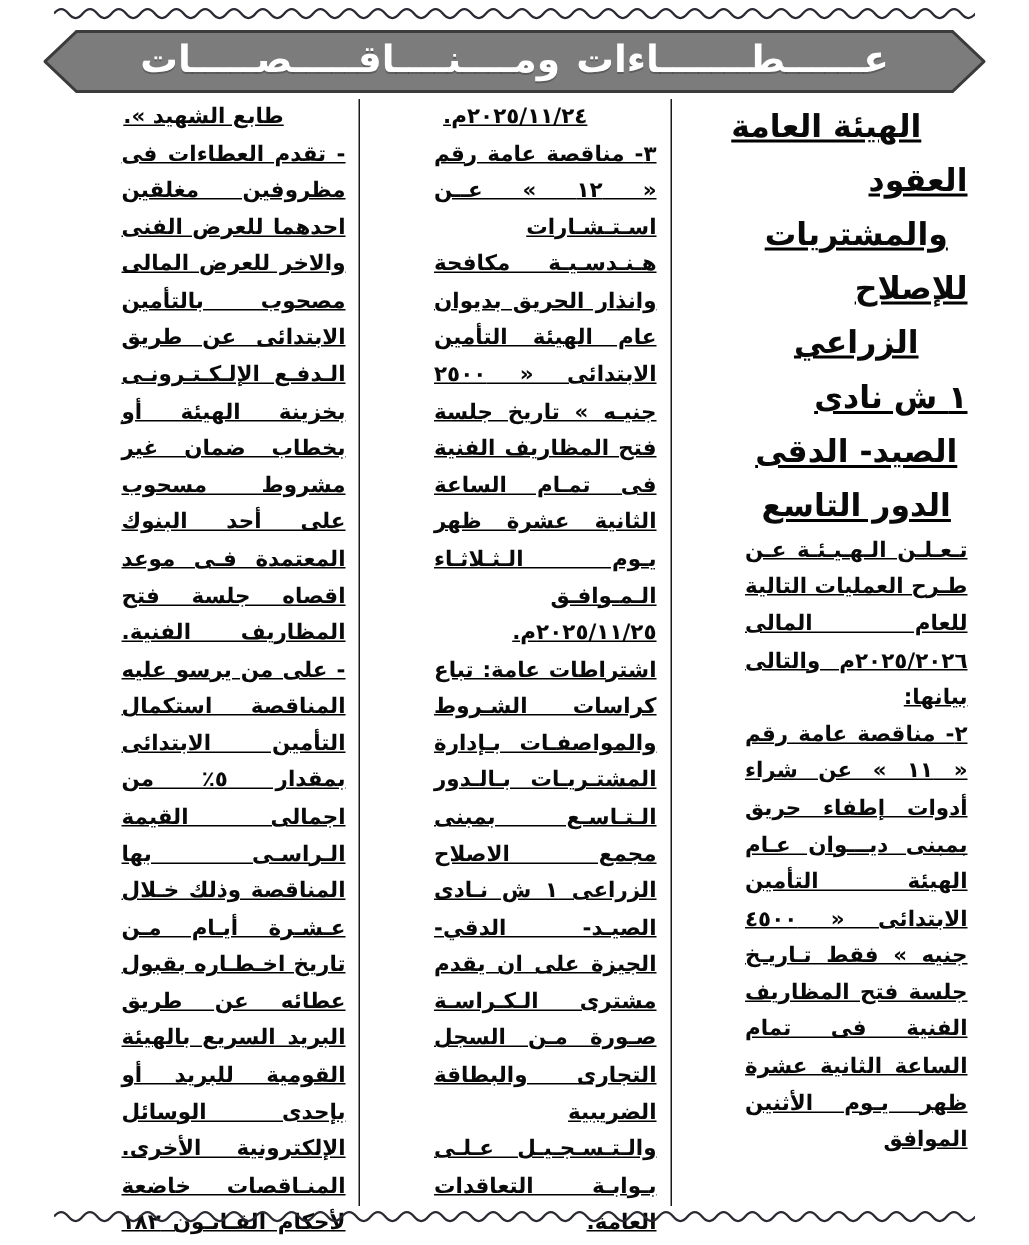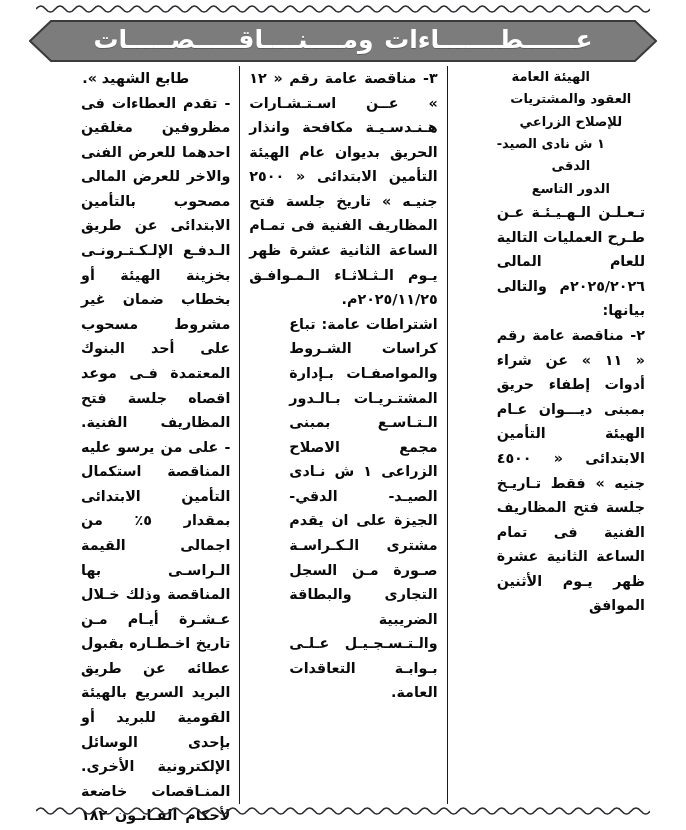--- a/index.html
+++ b/index.html
@@ -81,20 +81,21 @@
     flex-direction: row;
     box-sizing: border-box;
   }
   .col {
     width: 33.3333%;
     box-sizing: border-box;
     padding: 0 9px;
     direction: rtl;
     text-align: justify;
     text-align-last: center;
+    text-decoration: underline;
   }
   .col-1 { 
     border-left: 1.6px solid #1a1a1a;
   }
   .col-2 { 
     border-left: 1.6px solid #1a1a1a;
   }
   .col-3 { 
   }
 
@@ -109,23 +110,23 @@
   }
   .para + .para {
     margin-top: 0px;
     margin-left: 40px;
   }
   .para.center {
     text-align: center;
     text-align-last: center;
   }
   .para.heading {
-    text-align: left;
+    text-align: right;
     text-align-last: center;
-    font-size: 13px;
+    font-size: 21px;
   }
   .para.flow {
     text-align: justify;
     text-align-last: justify;
   }
   .para.flow-end {
     text-align: justify;
     text-align-last: center;
   }
 </style>
@@ -155,20 +156,21 @@
       <p class="para heading">الهيئة العامة</p>
       <p class="para heading">العقود والمشتريات</p>
       <p class="para heading">للإصلاح الزراعي</p>
       <p class="para heading">١ ش نادى الصيد- الدقى</p>
       <p class="para heading">الدور التاسع</p>
       <p class="para flow">تـعـلـن الـهـيـئـة عـن طـرح العمليات التالية للعام المالى ٢٠٢٥/٢٠٢٦م والتالى بيانها:</p>
       <p class="para flow">٢- مناقصة عامة رقم « ١١ » عن شراء أدوات إطفاء حريق بمبنى ديـــوان عـام الهيئة التأمين الابتدائى « ٤٥٠٠ جنيه » فقط تـاريـخ جلسة فتح المظاريف الفنية فى تمام الساعة الثانية عشرة ظهر يـوم الأثنين الموافق</p>
     </div>
 
     <div class="col col-2">
+      <p class="para center">٢٠٢٥/١١/٢٤م.</p>
       <p class="para flow">٣- مناقصة عامة رقم « ١٢ » عــن اسـتـشـارات هـنـدسـيـة مكافحة وانذار الحريق بديوان عام الهيئة التأمين الابتدائى « ٢٥٠٠ جنيـه » تاريخ جلسة فتح المظاريف الفنية فى تمـام الساعة الثانية عشرة ظهر يـوم الـثـلاثـاء الـمـوافـق ٢٠٢٥/١١/٢٥م.</p>
       <p class="para flow">اشتراطات عامة: تباع كراسات الشـروط والمواصفـات بـإدارة المشتـريـات بـالـدور الـتـاسـع بمبنى مجمع الاصلاح الزراعى ١ ش نـادى الصيـد- الدقي- الجيزة على ان يقدم مشترى الـكـراسـة صـورة مـن السجل التجارى والبطاقة الضريبية والـتـسـجـيـل عـلـى بـوابـة التعاقدات العامة.</p>
     </div>
 
     <div class="col col-3">
       <p class="para center">طابع الشهيد ».</p>
       <p class="para flow">- تقدم العطاءات فى مظروفين مغلقين احدهما للعرض الفنى والاخر للعرض المالى مصحوب بالتأمين الابتدائى عن طريق الـدفـع الإلـكـتـرونـى بخزينة الهيئة أو بخطاب ضمان غير مشروط مسحوب على أحد البنوك المعتمدة فـى موعد اقصاه جلسة فتح المظاريف الفنية.</p>
       <p class="para flow">- على من يرسو عليه المناقصة استكمال التأمين الابتدائى بمقدار ٥٪ من اجمالى القيمة الـراسـى بها المناقصة وذلك خـلال عـشـرة أيـام مـن تاريخ اخـطـاره بقبول عطائه عن طريق البريد السريع بالهيئة القومية للبريد أو بإحدى الوسائل الإلكترونية الأخرى.</p>
       <p class="para flow-end">المنـاقصات خاضعة لأحكام القـانـون ١٨٢ لسنة ٢٠١٨ ولائحته التنفيذية.</p>
     </div>

